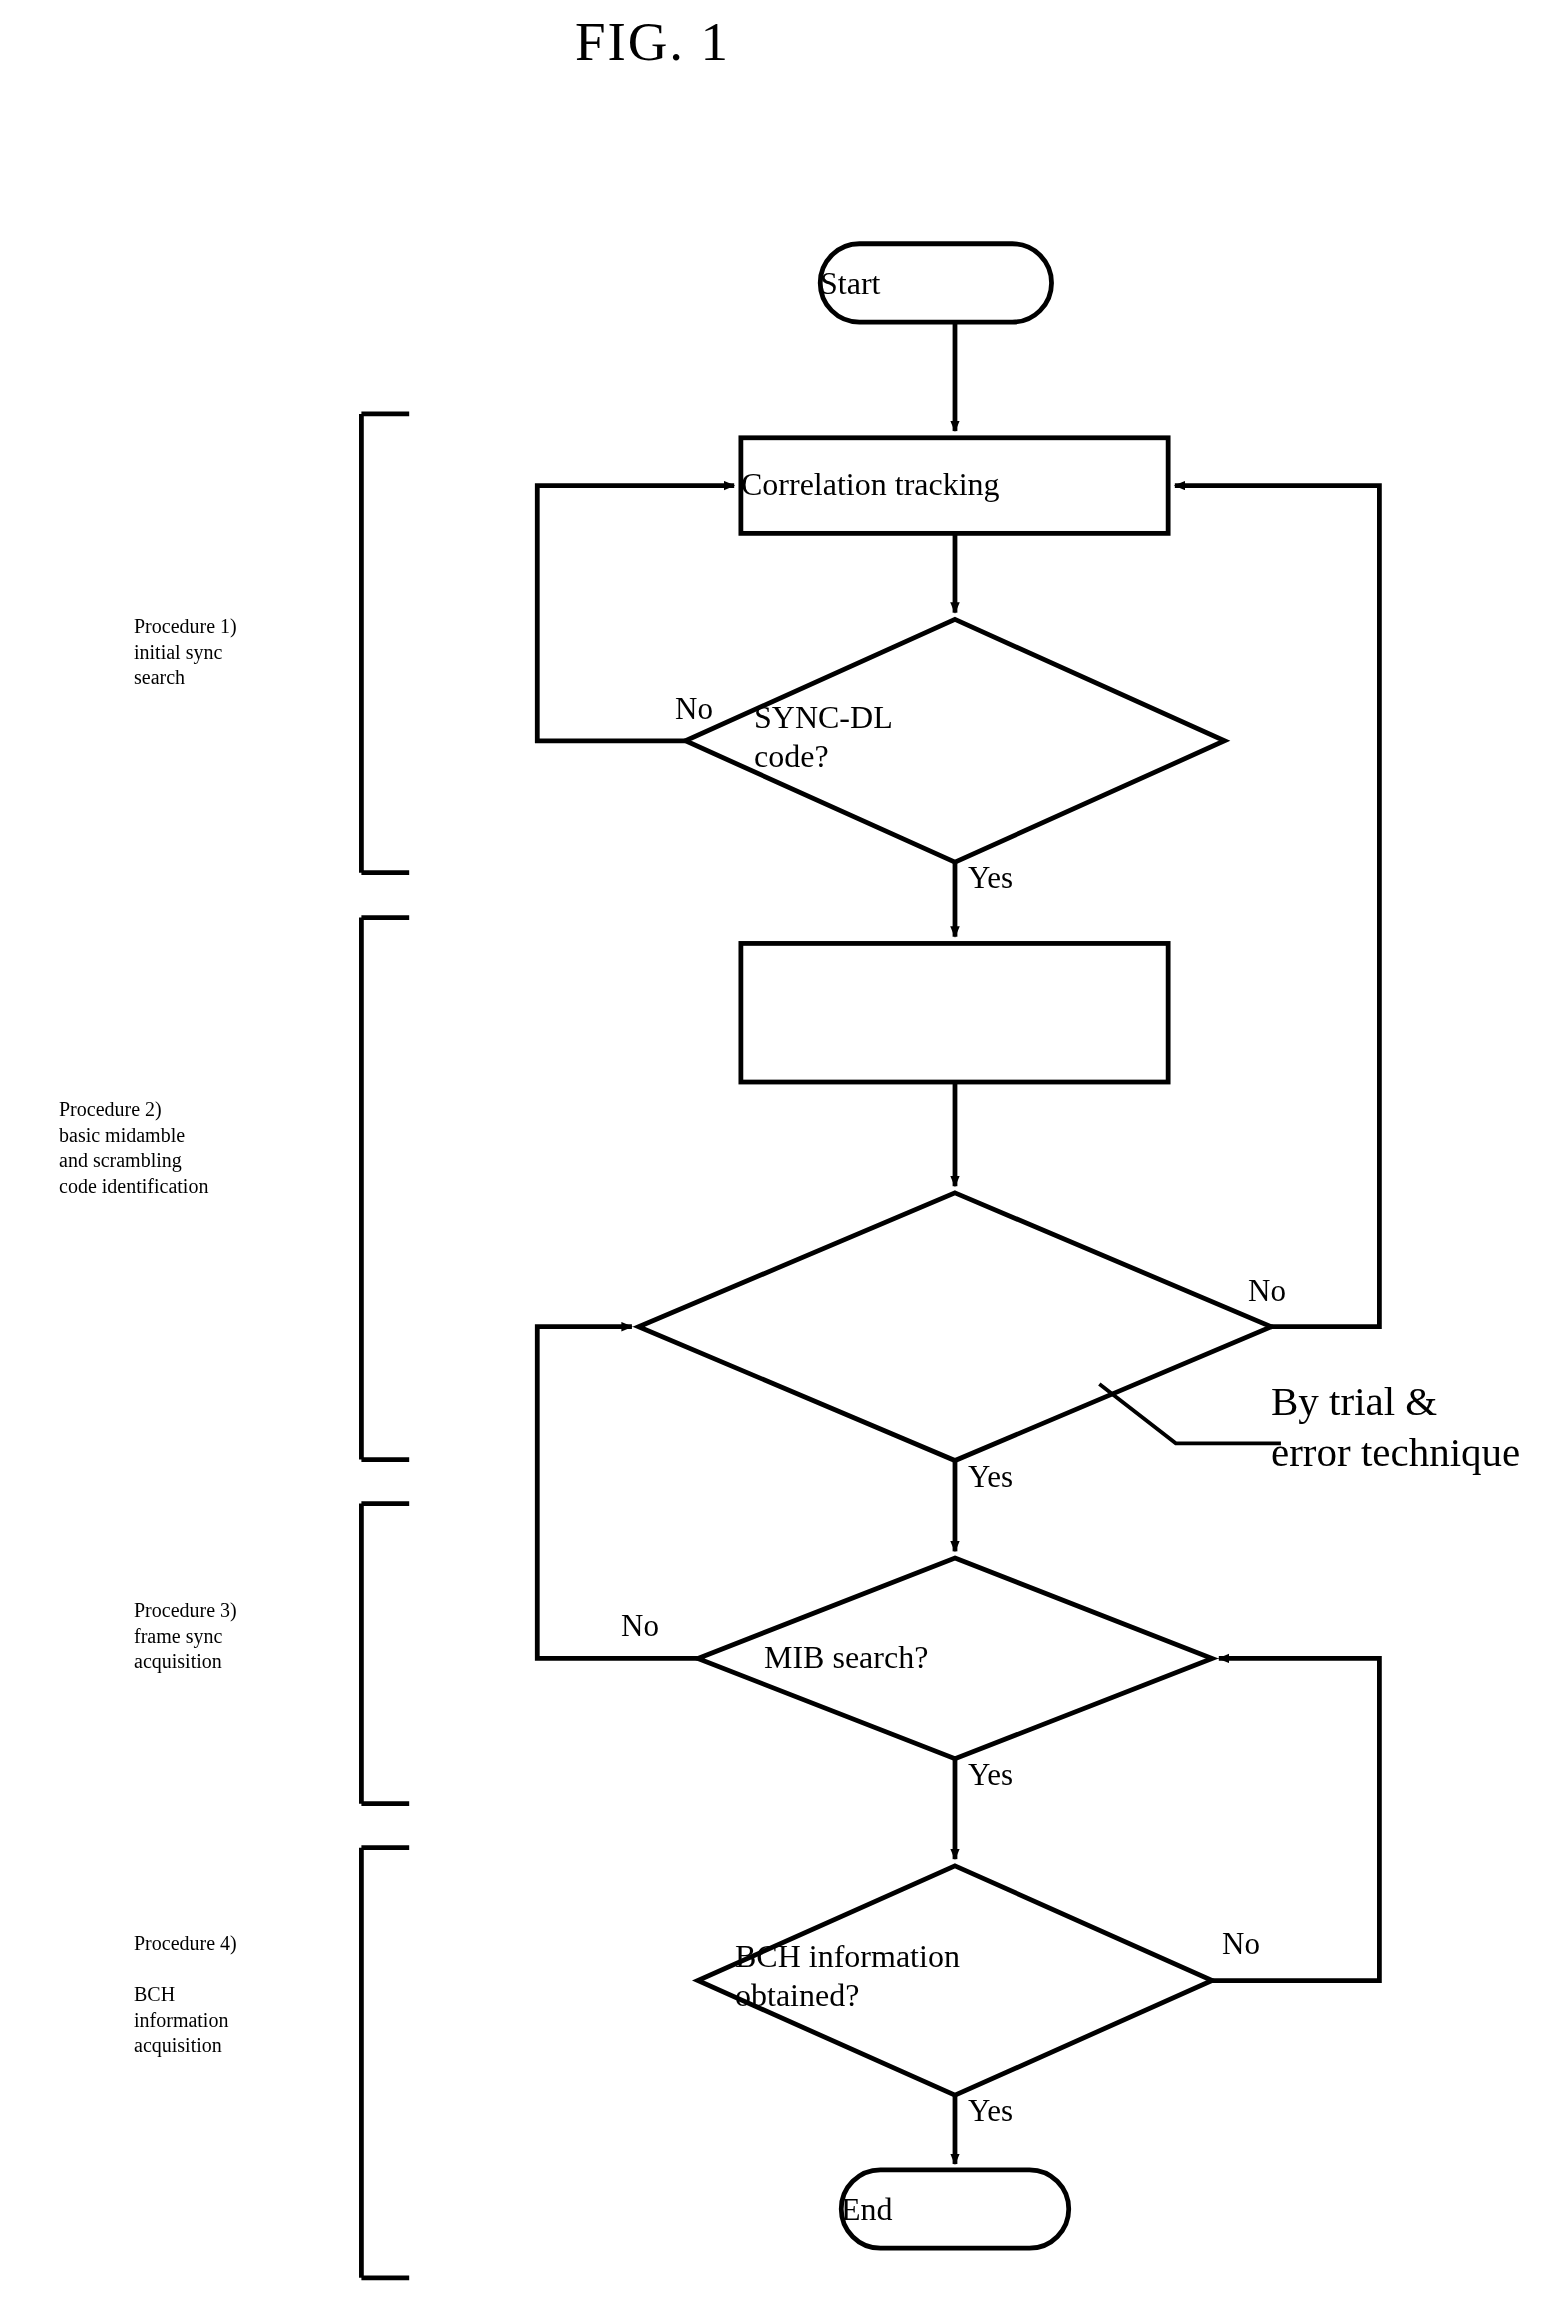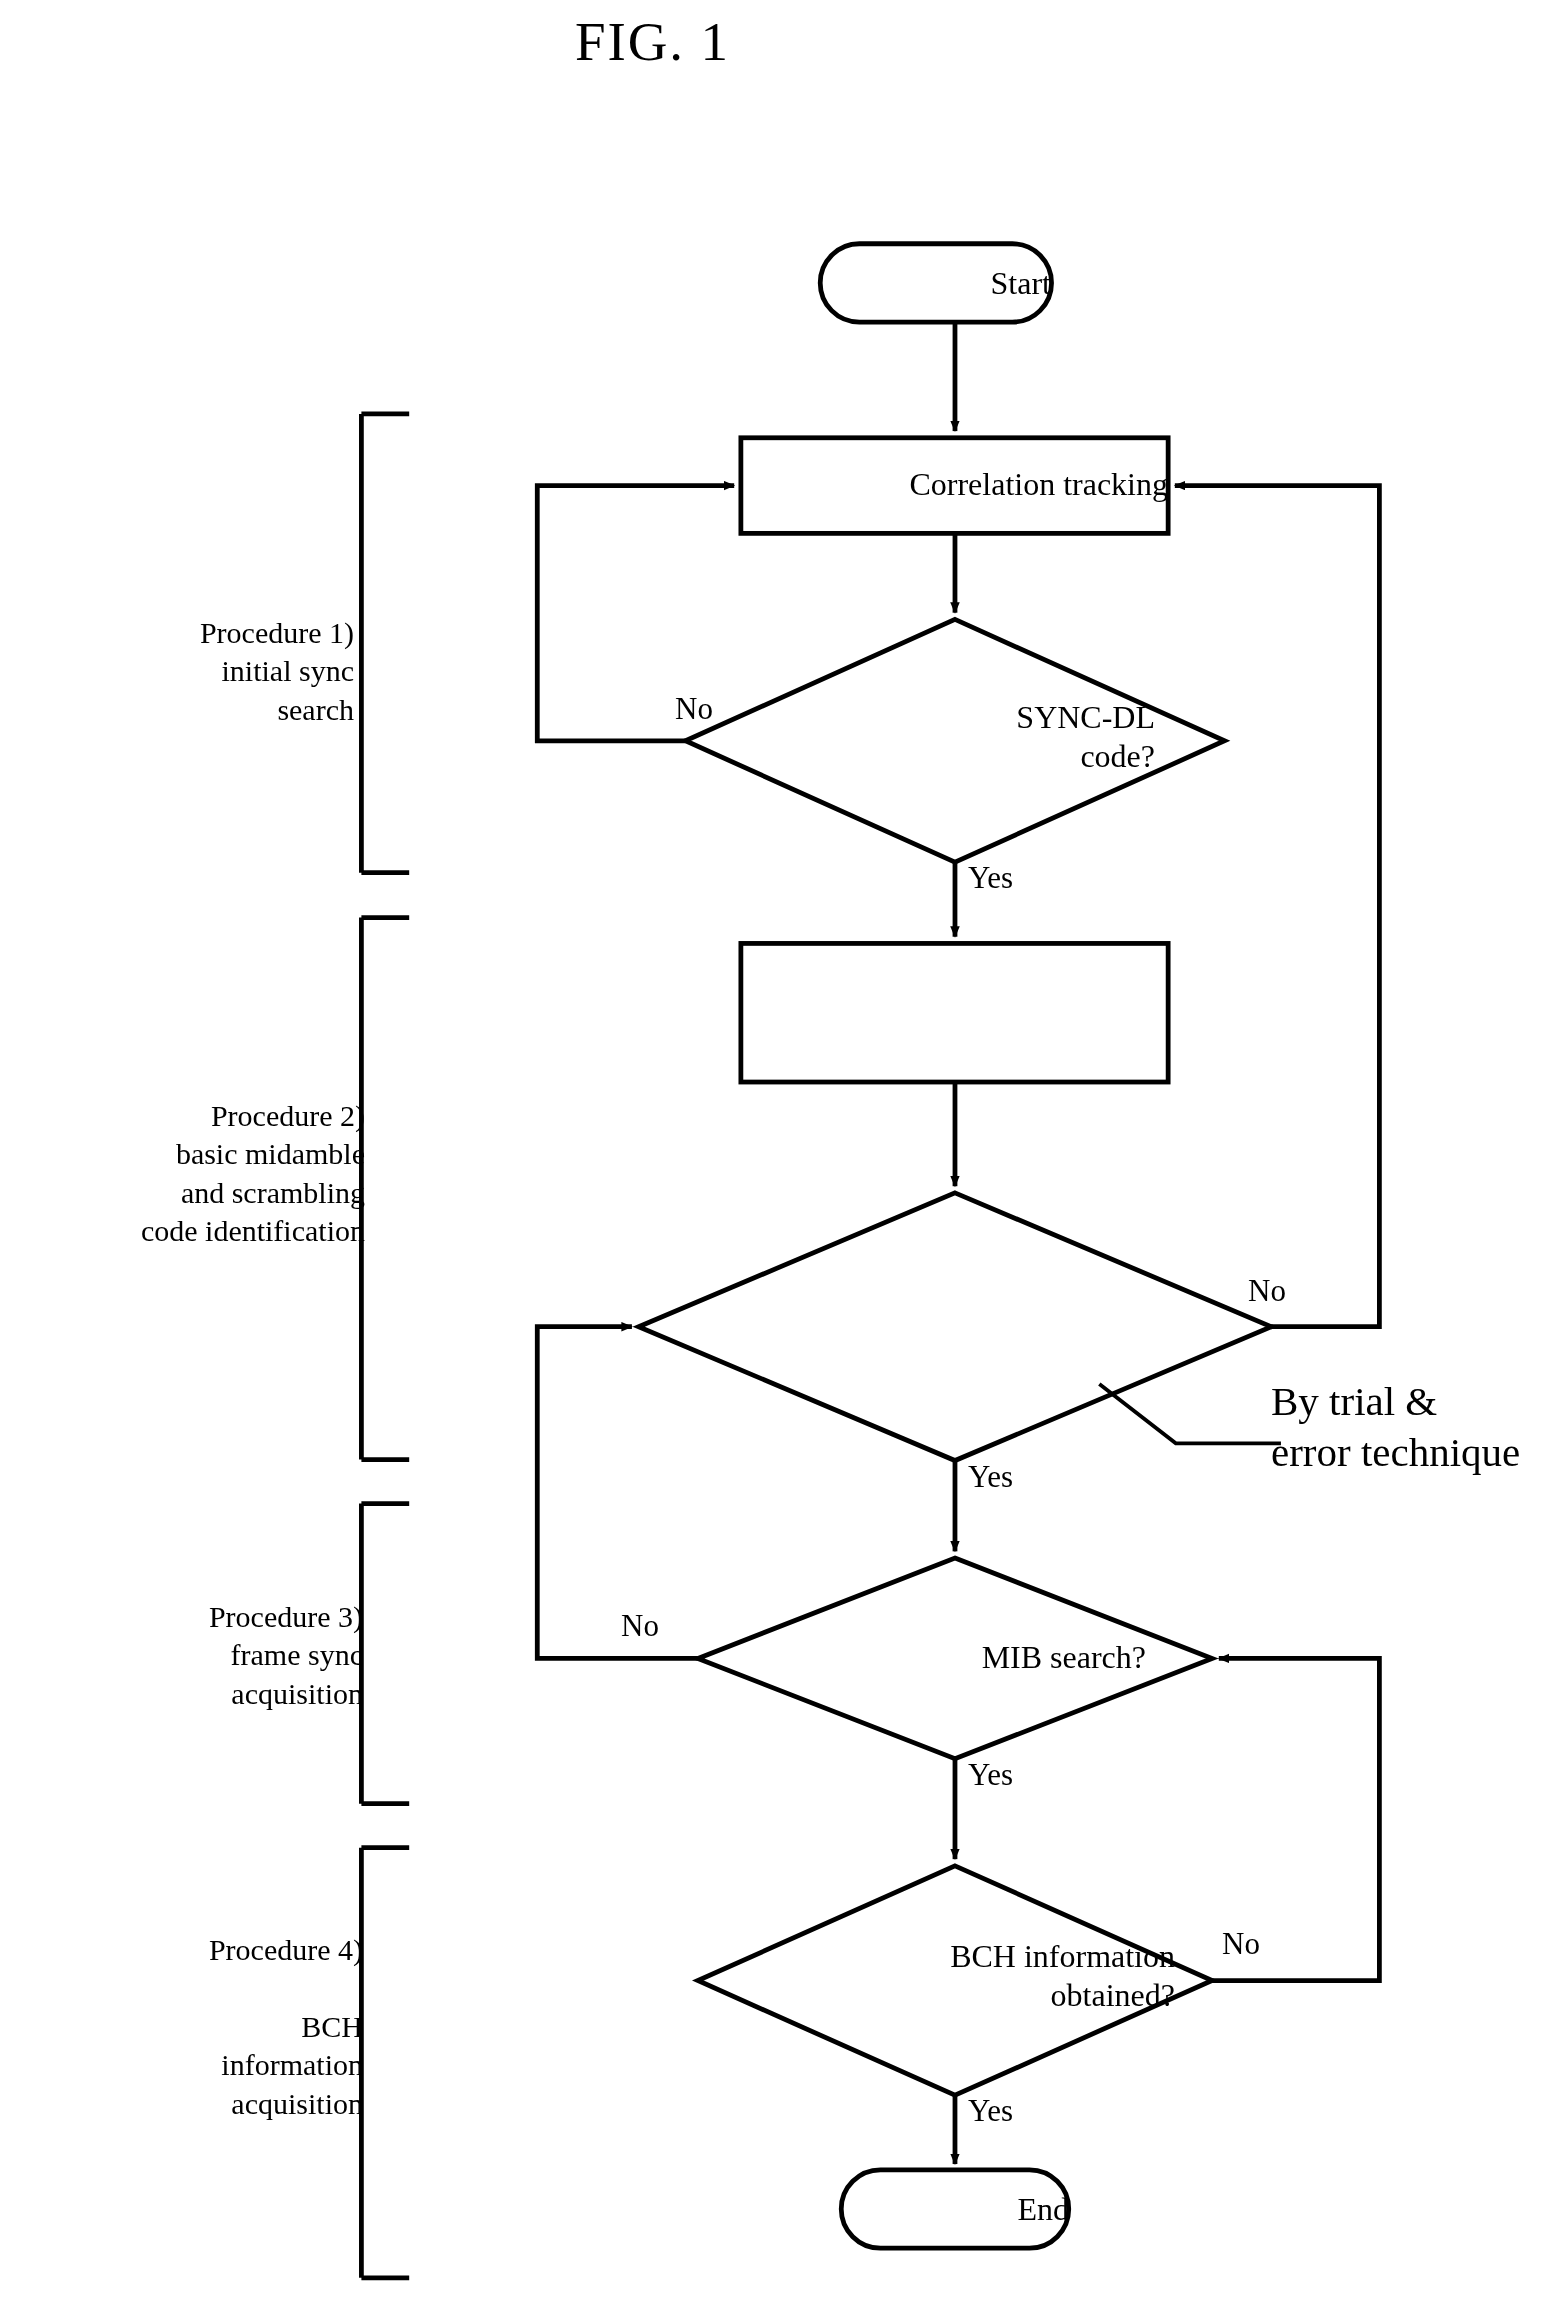--- a/index.html
+++ b/index.html
@@ -1,21 +1,21 @@
 <!DOCTYPE html>
 <html><head>
 <meta charset="utf-8">
 <style>
   html,body{margin:0;padding:0;background:#fff;}
   body{width:1563px;height:2317px;position:relative;font-family:"Liberation Serif","DejaVu Serif",serif;color:#000;overflow:hidden;}
   #fig{position:absolute;inset:0;}
   .fig-title{position:absolute;left:0;top:9.6px;width:1305px;text-align:center;font-size:55px;letter-spacing:1.9px;font-family:"Liberation Serif","DejaVu Serif",serif;}
-  .proc-label{position:absolute;font-size:30px;line-height:1.28;text-align:right;white-space:pre-line;}
+  .proc-label{position:absolute;font-size:20px;line-height:1.28;text-align:left;white-space:pre-line;}
   svg{position:absolute;left:0;top:0;width:1563px;height:2317px;}
-  .node-text{position:absolute;text-align:right;font-size:32px;line-height:1.22;white-space:pre-line;pointer-events:none;}
+  .node-text{position:absolute;text-align:left;font-size:32px;line-height:1.22;white-space:pre-line;pointer-events:none;}
   .edge-label{position:absolute;font-size:31px;white-space:nowrap;}
   .note{position:absolute;font-size:41px;line-height:1.25;white-space:pre-line;font-family:Liberation Serif, serif;}
 </style>
 </head>
 <body>
 
 <div id="fig">
 
   <div class="fig-title">FIG. 1</div>
 

